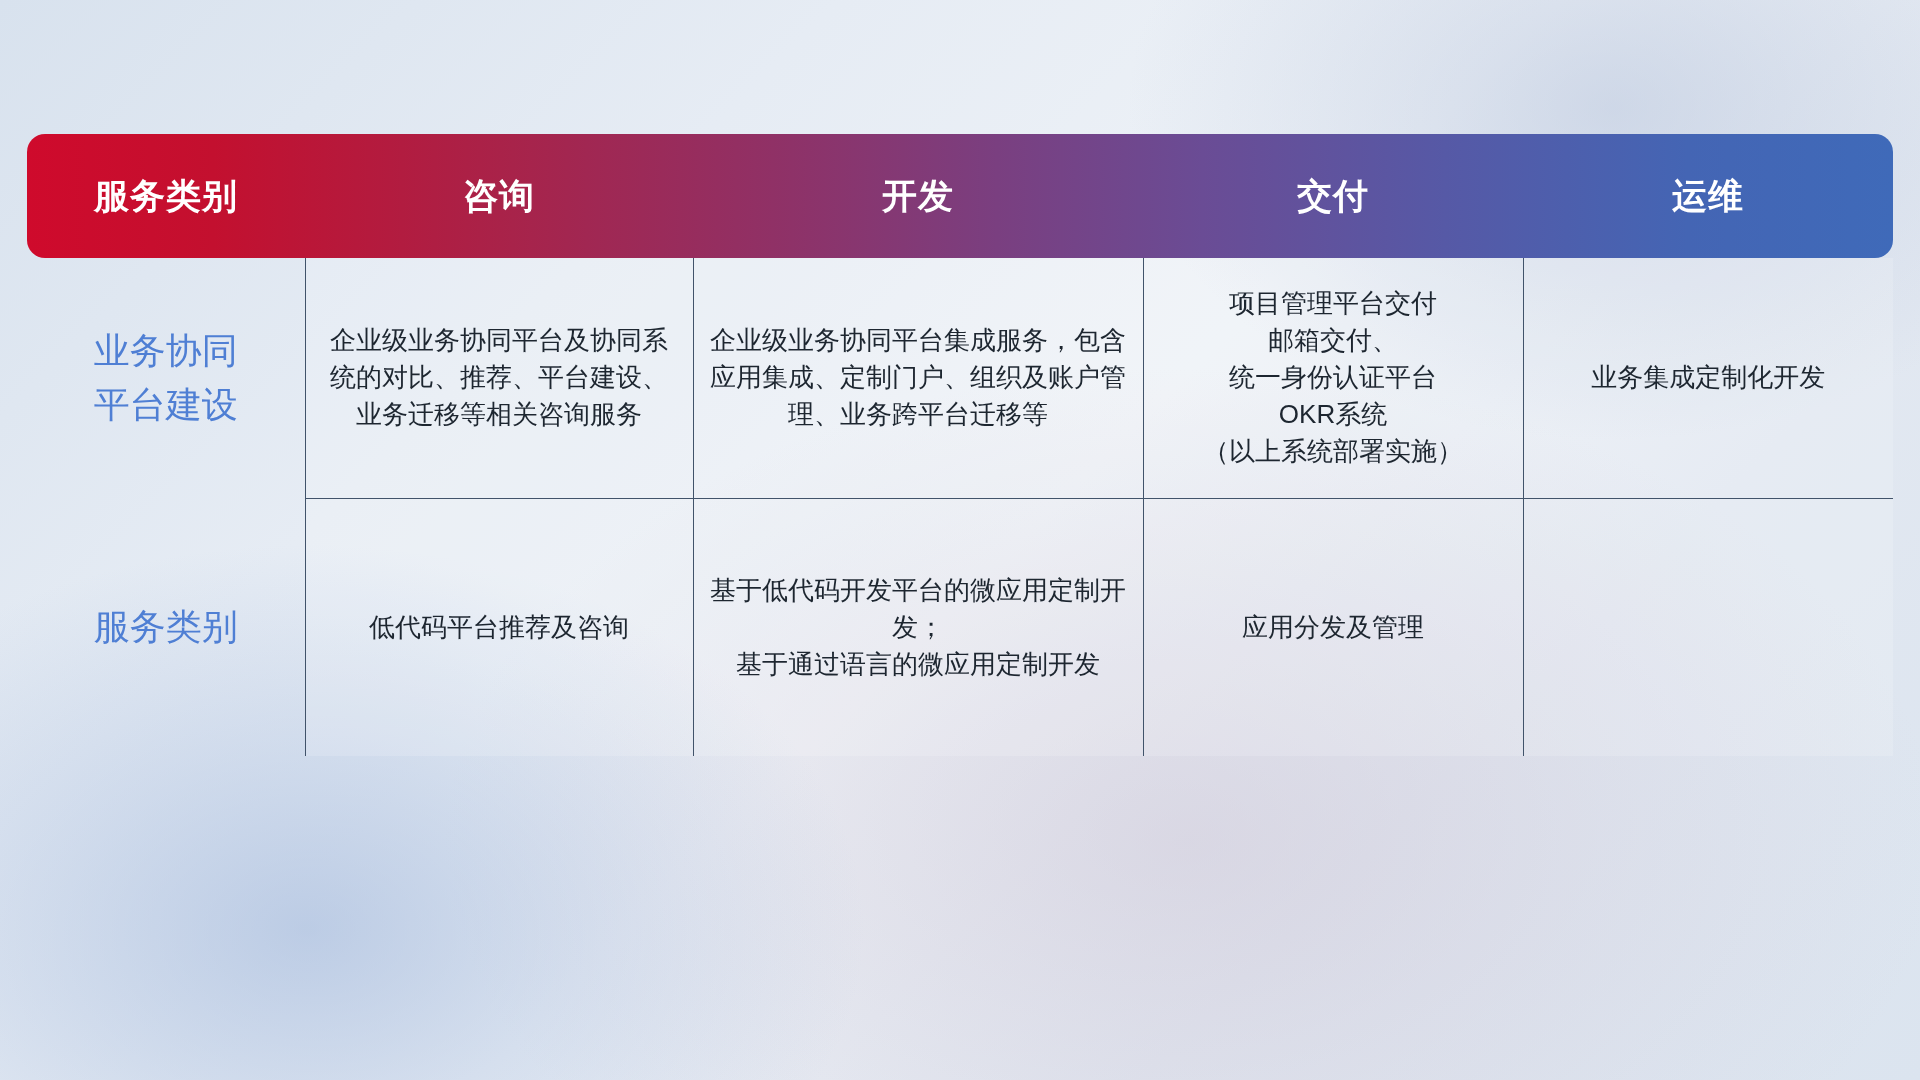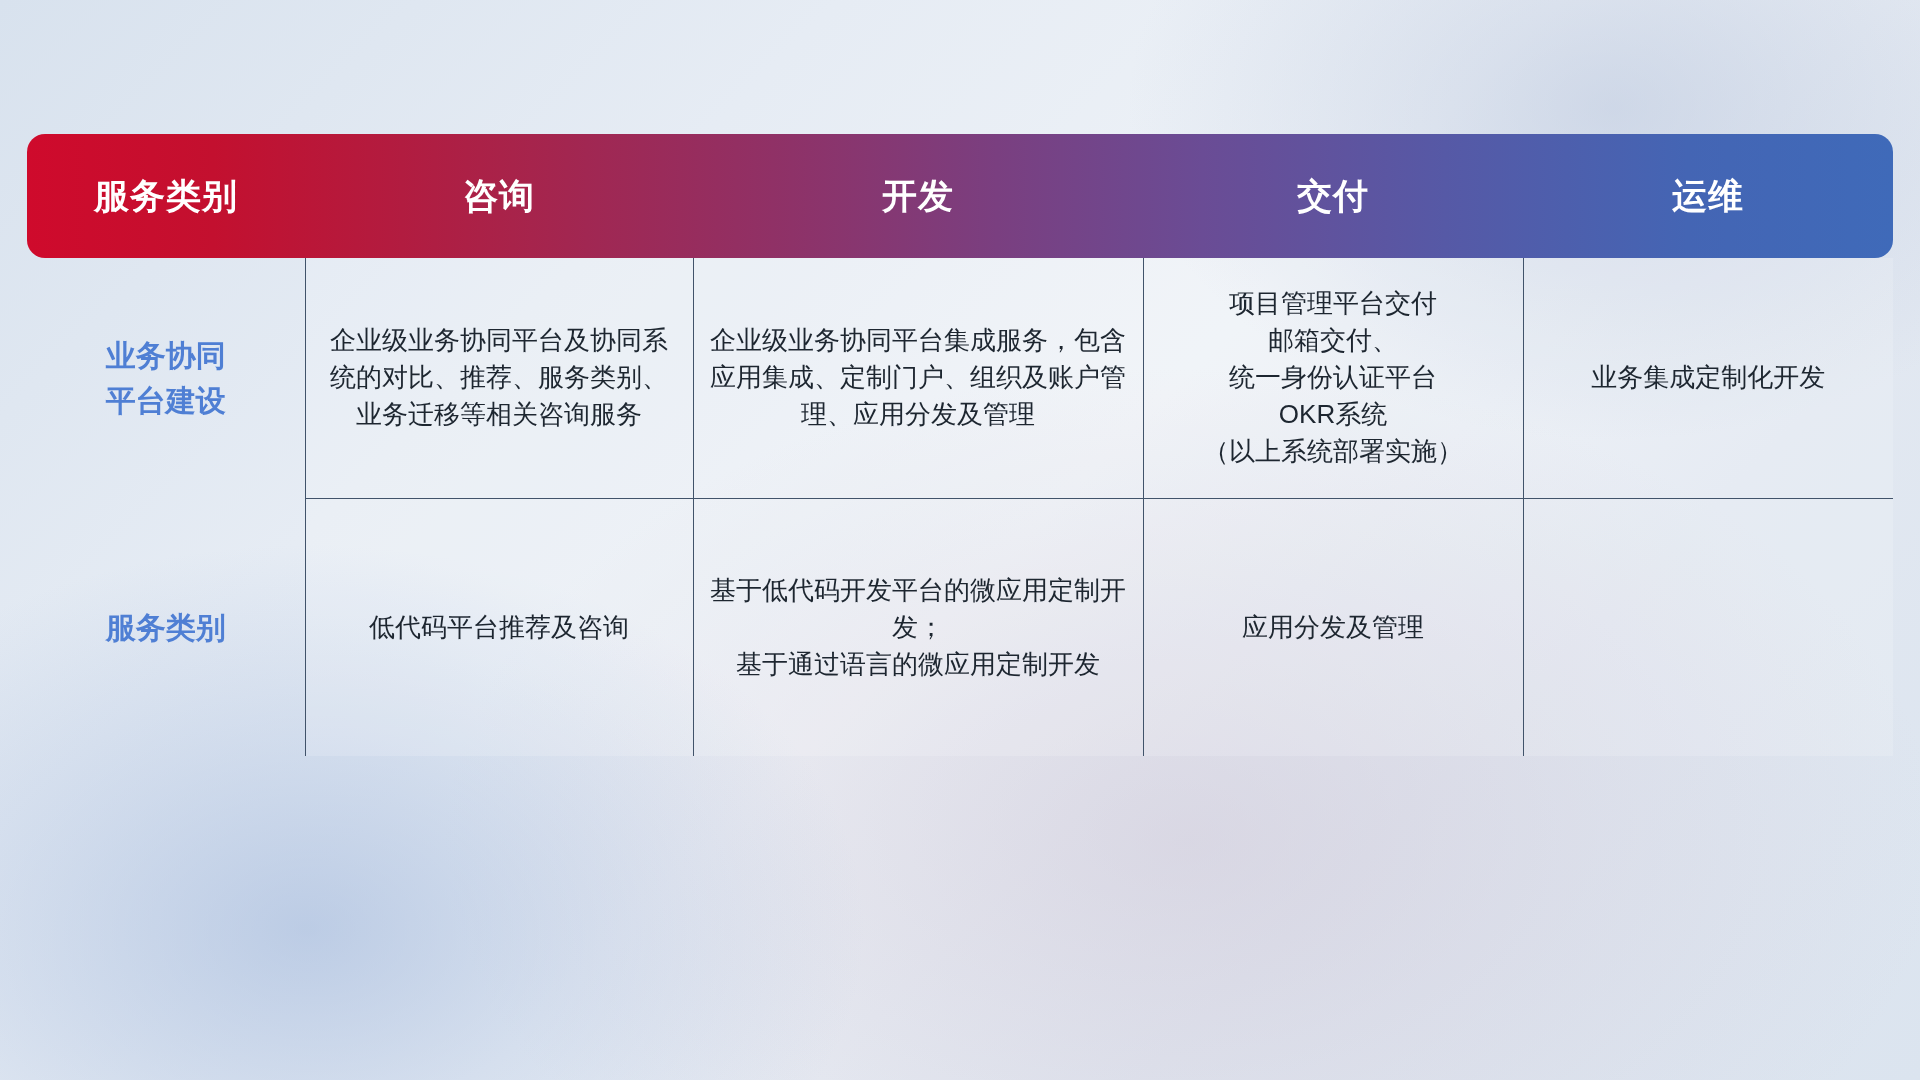--- a/index.html
+++ b/index.html
@@ -81,22 +81,22 @@
     font-size: 26px;
     line-height: 1.42;
     text-align: center;
     padding: 10px 16px;
     background: rgba(255,255,255,0.16);
   }
   tbody td.cat {
     border: none;
     border-right: 1.6px solid #41536a;
     color: #4f7fd4;
-    font-weight: bold;
-    font-size: 30px;
+    font-weight: normal;
+    font-size: 36px;
     line-height: 1.5;
     background: transparent;
   }
   tbody tr.r1 { height: 240px; }
   tbody tr.r2 { height: 200px; }
   tbody tr.r3 { height: 258px; }
   tbody td.first-col { border-left: none; }
   tbody td.last-col { border-right: none; }
   tbody tr.r1 td { border-top: none; }
   tbody tr.r3 td { border-bottom: none; }
@@ -132,22 +132,22 @@
           </th>
           <th>
             <div class="head-cell-inner">运维</div>
           </th>
         </tr>
       </thead>
       <tbody>
         <tr class="r1">
           <td class="cat first-col nowrapline">业务协同
 平台建设</td>
-          <td class="nowrapline">企业级业务协同平台及协同系统的对比、推荐、服务类别、业务迁移等相关咨询服务</td>
-          <td class="nowrapline">企业级业务协同平台集成服务，包含应用集成、定制门户、组织及账户管理、应用分发及管理</td>
+          <td class="nowrapline">企业级业务协同平台及协同系统的对比、推荐、平台建设、业务迁移等相关咨询服务</td>
+          <td class="nowrapline">企业级业务协同平台集成服务，包含应用集成、定制门户、组织及账户管理、业务跨平台迁移等</td>
           <td class="nowrapline">项目管理平台交付
 邮箱交付、
 统一身份认证平台
 OKR系统
 （以上系统部署实施）</td>
           <td class="nowrapline last-col">业务集成定制化开发</td>
         </tr>
         <tr class="r3">
           <td class="cat first-col nowrapline">服务类别</td>
           <td class="nowrapline">低代码平台推荐及咨询</td>

